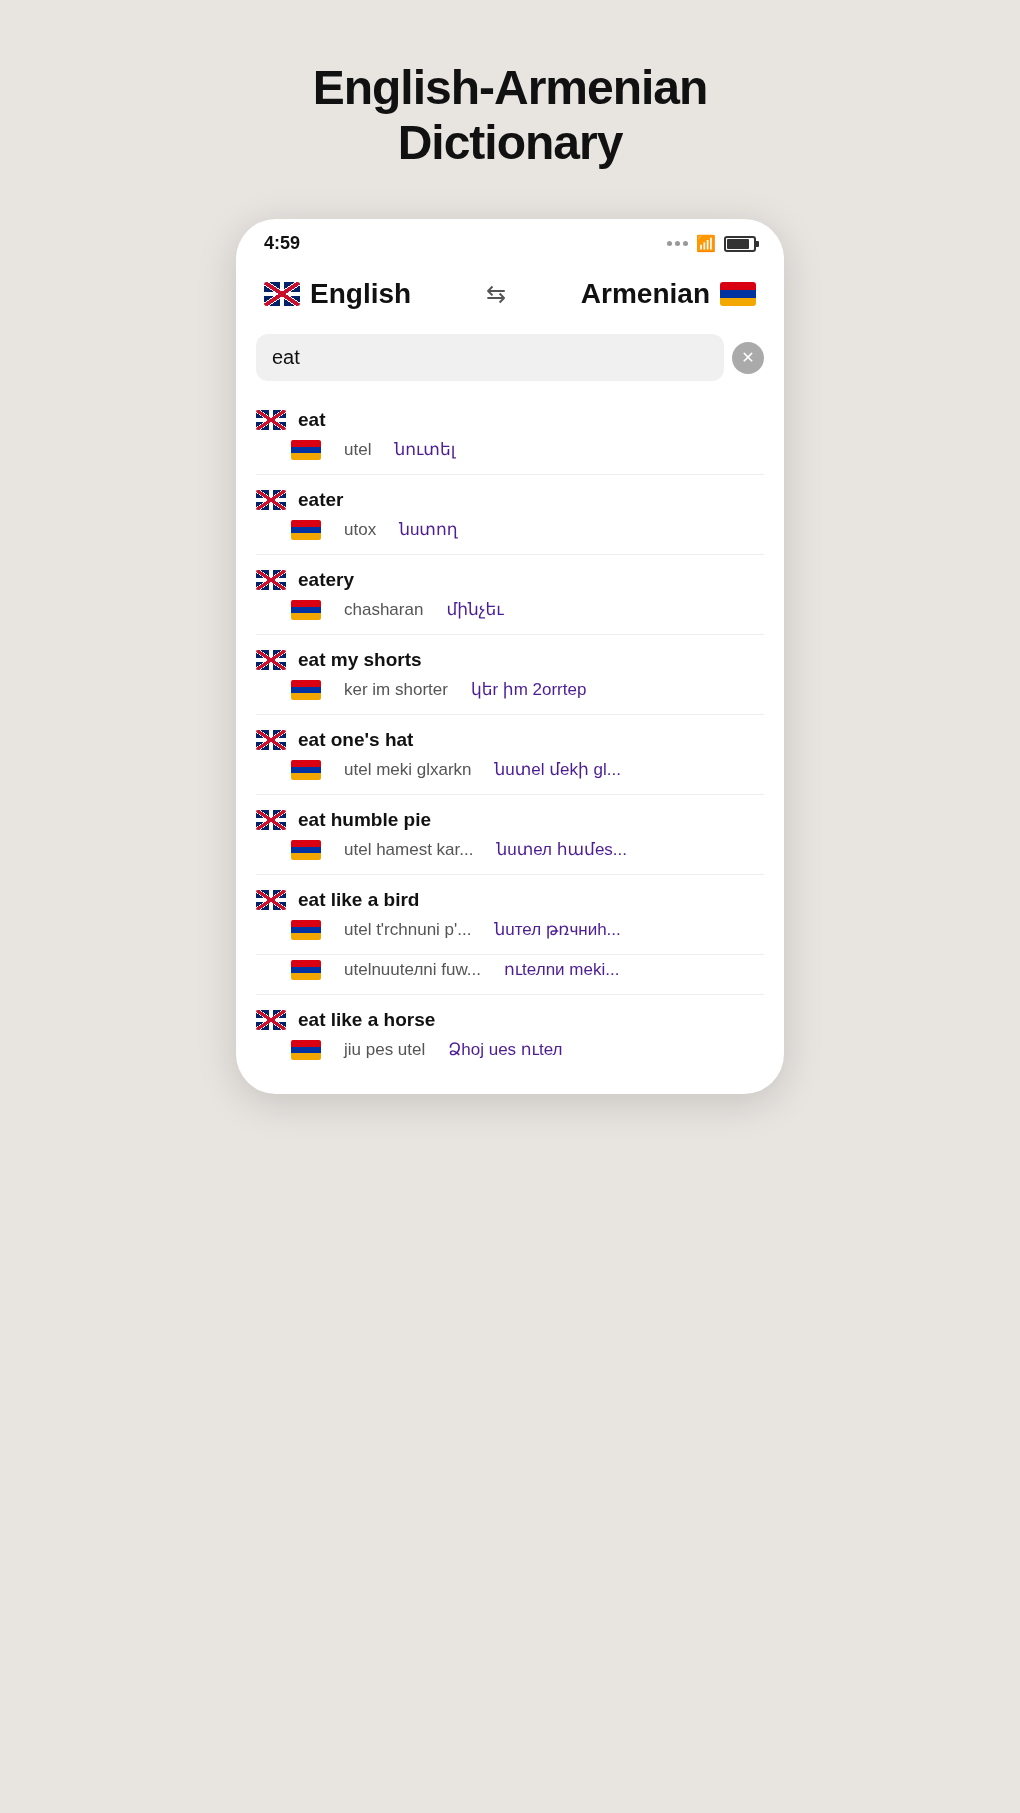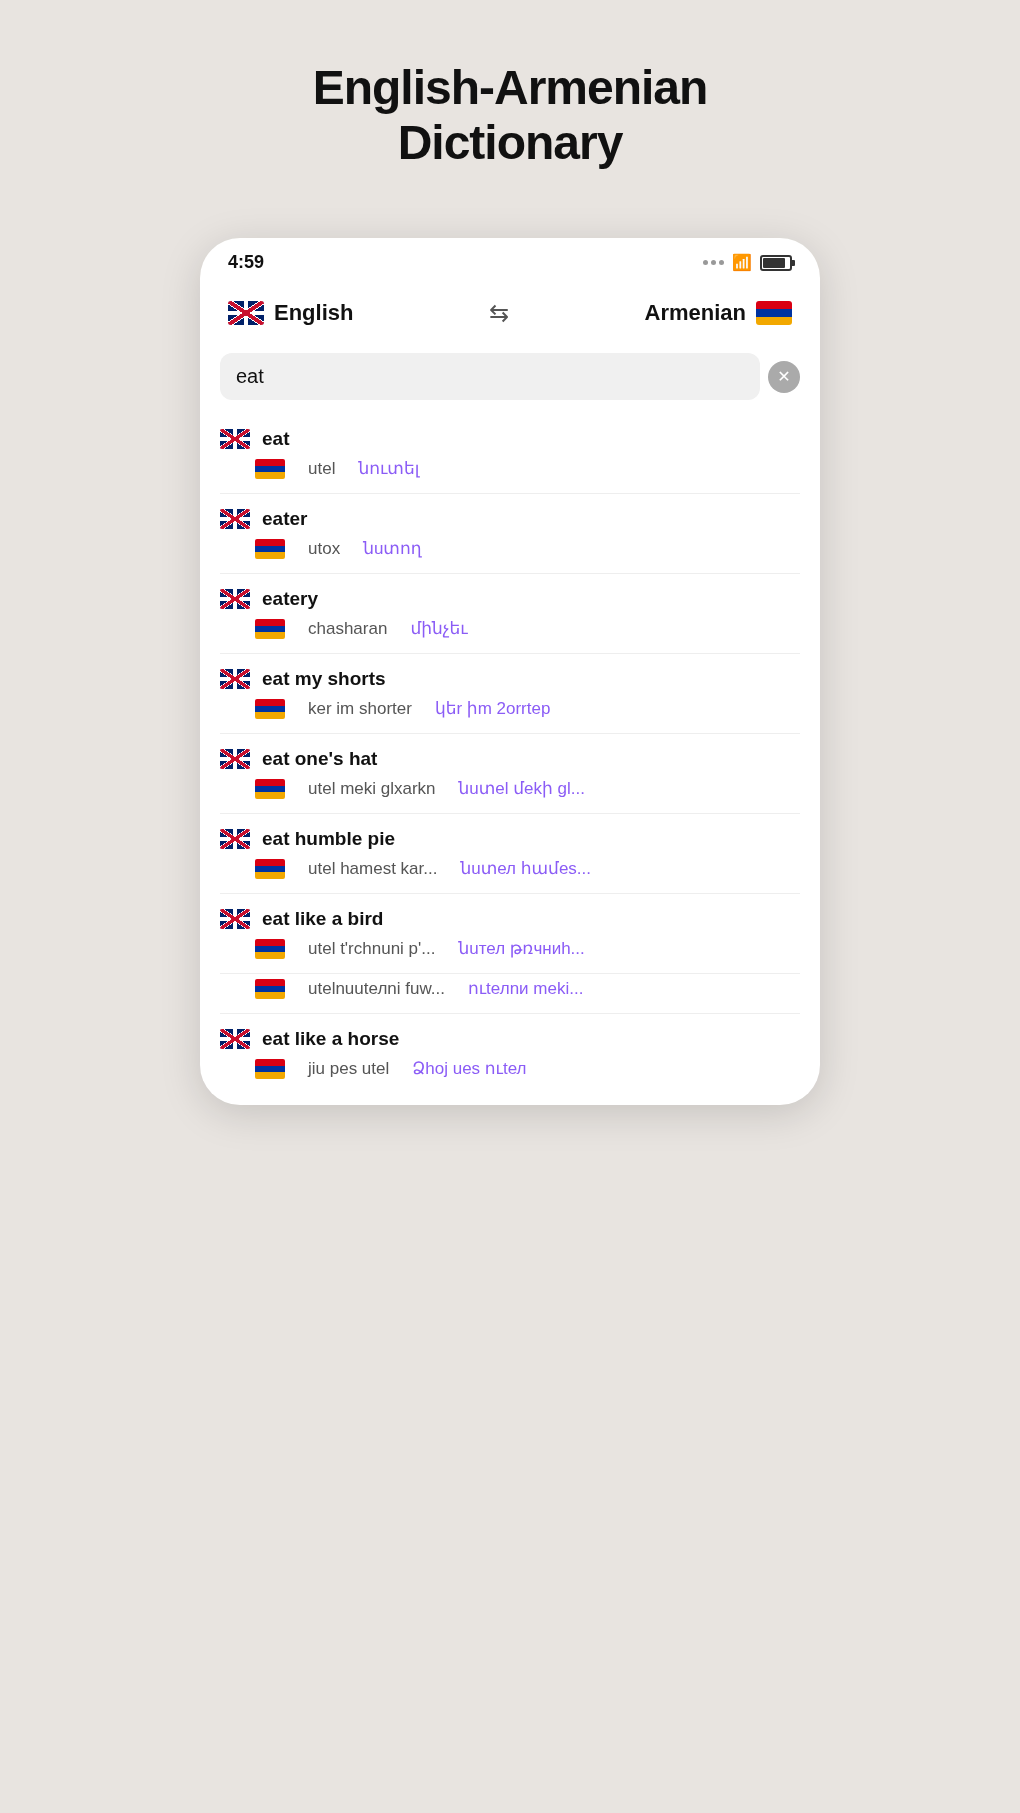--- a/index.html
+++ b/index.html
@@ -12,31 +12,31 @@
       font-family: -apple-system, BlinkMacSystemFont, 'Helvetica Neue', sans-serif;
       padding: 60px 0 40px;
     }
 
     .app-title {
       font-size: 48px;
       font-weight: 700;
       color: #111;
       text-align: center;
       line-height: 1.15;
-      margin-bottom: 68px;
+      margin-bottom: 49px;
       letter-spacing: -1px;
     }
 
     .phone-frame {
       background: #fff;
       border-radius: 40px;
-      width: 620px;
+      width: 548px;
       overflow: hidden;
       box-shadow: 0 8px 40px rgba(0,0,0,0.15);
-      padding-bottom: 12px;
+      padding-bottom: 20px;
     }
 
     
     .status-bar {
       display: flex;
       justify-content: space-between;
       align-items: center;
       padding: 14px 28px 8px;
     }
     .status-time {
@@ -98,21 +98,21 @@
       align-items: center;
       justify-content: space-between;
       padding: 10px 28px 14px;
     }
     .lang-side {
       display: flex;
       align-items: center;
       gap: 10px;
     }
     .lang-label {
-      font-size: 22px;
+      font-size: 28px;
       font-weight: 600;
       color: #111;
     }
     .flag {
       width: 36px;
       height: 24px;
       border-radius: 3px;
       overflow: hidden;
       display: inline-block;
       flex-shrink: 0;
@@ -235,21 +235,21 @@
       gap: 23px;
       padding: 4px 0 14px;
       padding-left: 4px;
     }
     .entry-am .transliteration {
       font-size: 17px;
       color: #555;
     }
     .entry-am .armenian-text {
       font-size: 17px;
-      color: #8b5cf6;
+      color: #4c1d95;
     }
 
     
     .flag-sm {
       width: 30px;
       height: 20px;
       border-radius: 2px;
       overflow: hidden;
       flex-shrink: 0;
     }

